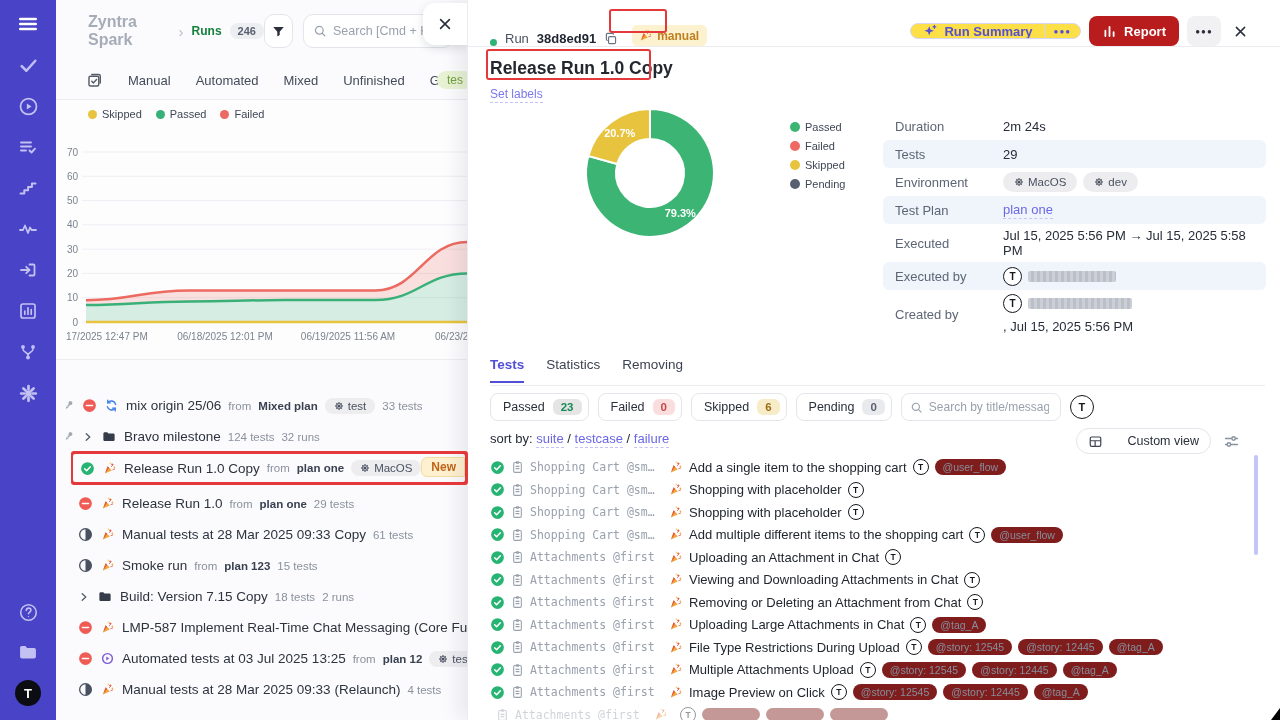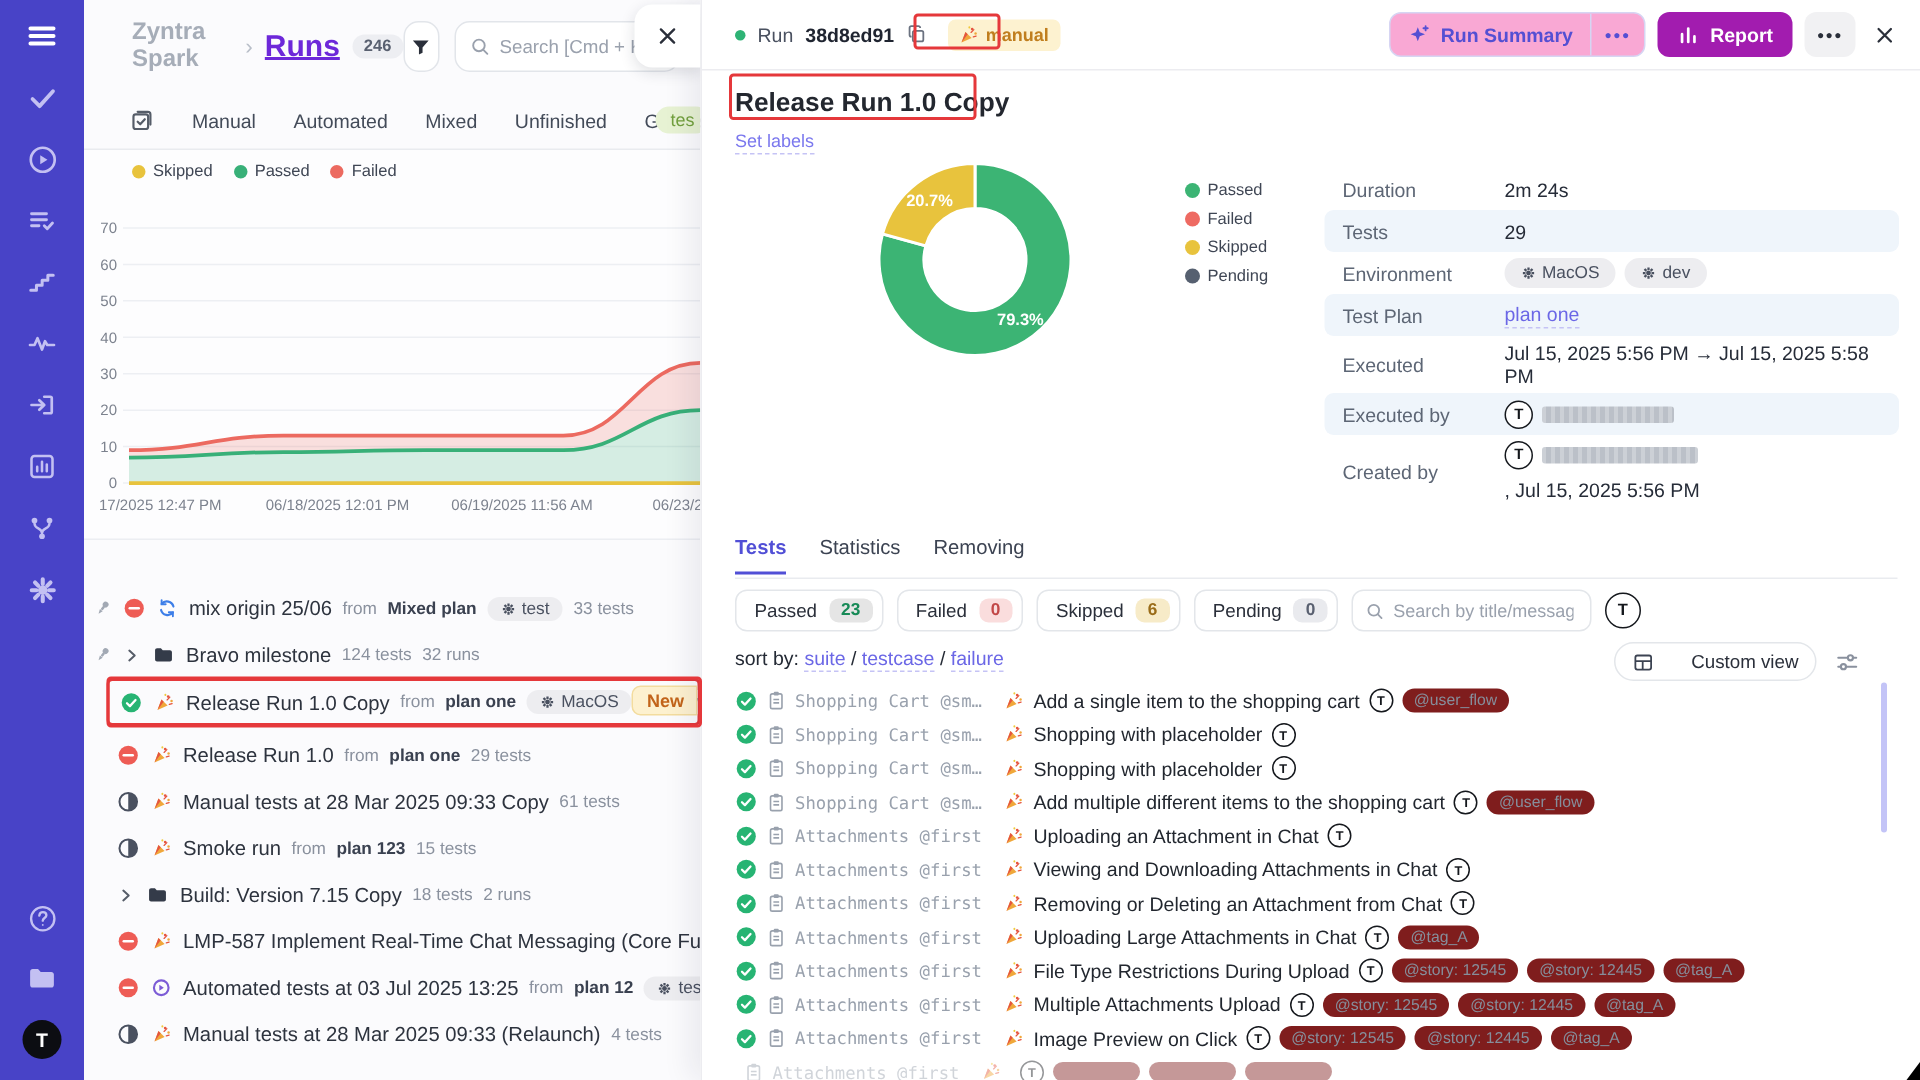--- a/index.html
+++ b/index.html
@@ -14,21 +14,21 @@
   .sb-bottom { margin-top:auto; display:flex; flex-direction:column; align-items:center; gap:16px; padding-bottom:14px; }
   .sb-ic { width:24px; height:24px; display:flex; align-items:center; justify-content:center; cursor:pointer; }
   .sb-avatar { width:26px; height:26px; border-radius:50%; background:#0c0d12; color:#fff;
     font-weight:700; font-size:13px; display:flex; align-items:center; justify-content:center; }
 
   
   .left-panel { position:absolute; left:56px; top:0; width:411px; height:720px; background:#fbfbfd; overflow:hidden; }
   .lp-header { position:absolute; left:0; top:0; width:100%; height:62px; display:flex; align-items:center; padding:0 14px 0 32px; }
   .crumb-project { color:#a6adb8; font-size:16px; font-weight:600; }
   .crumb-sep { color:#b8bec8; font-size:15px; margin:0 8px; }
-  .crumb-section { color:#6d28d9; font-size:20px; font-weight:700;text-decoration:underline; }
+  .crumb-section { color:#15803d; font-size:12px; font-weight:700; }
   .count-pill { background:#edeef2; color:#596070; font-size:11px; font-weight:700; border-radius:9px; padding:2px 8px; margin-left:8px; }
   .filter-btn { margin-left:auto; width:34px; height:34px; border:1px solid #e2e5ea; border-radius:10px; background:#fff;
     display:flex; align-items:center; justify-content:center; cursor:pointer; }
   .lp-search { width:150px; height:34px; border:1px solid #e2e5ea; border-radius:10px; background:#fff; margin-left:10px;
     display:flex; align-items:center; padding:0 9px; gap:6px; }
   .lp-search input { border:none; outline:none; width:110px; font-size:12.5px; color:#3c4352; background:transparent;
     font-family:"Liberation Sans",sans-serif; }
   .lp-search input::placeholder { color:#9aa1ad; }
   .drawer-close { position:absolute; top:3px; right:0; width:44px; height:42px; background:#fff; border:none;
     border-radius:12px 0 0 12px; box-shadow:0 3px 10px rgba(30,35,60,.14); display:flex; align-items:center; justify-content:center; cursor:pointer; z-index:5; }
@@ -51,31 +51,31 @@
   .env-badge { background:#ededf0; color:#4a5160; font-size:11.5px; border-radius:11px; padding:2px 9px;
     display:inline-flex; align-items:center; gap:4px; }
   .new-tag { position:absolute; right:0; top:3px; background:#fdf1cf; border:1px solid #f3dc9e; color:#c2641a;
     font-size:12px; font-weight:700; padding:2px 8px 2px 9px; border-radius:6px 0 0 6px; }
   .ax { font-size:10px; fill:#7c828e; font-family:"Liberation Sans",sans-serif; }
 
   
   .detail-panel { position:absolute; left:467px; top:0; width:813px; height:720px; background:#fff;
     box-shadow:-8px 0 18px rgba(25,30,60,.08); border-left:1px solid #ececf0; }
   .dp-header { position:absolute; top:0; left:0; width:100%; height:47px; border-bottom:1px solid #ececf0;
-    display:flex; align-items:center; padding:0 16px 0 22px; gap:8px; }
+    display:flex; align-items:flex-end; padding:0 32px 0 22px; gap:8px; }
   .run-dot { width:7px; height:7px; border-radius:50%; background:#2eb375; }
   .run-label { font-size:13px; color:#4a5160; }
   .run-id { font-size:13px; font-weight:700; color:#1f2430; }
   .manual-badge { background:#fdf2d0; color:#c07e1e; font-size:12px; font-weight:600; border-radius:5px;
     padding:3px 8px 3px 6px; display:inline-flex; align-items:center; gap:4px; margin-left:6px; }
   .dp-actions { margin-left:auto; display:flex; align-items:center; gap:8px; }
-  .summary-btn { display:flex; border:1px solid #d6d5f3; border-radius:8px; overflow:hidden; background:#f9a8d4; height:30px; }
+  .summary-btn { display:flex; border:1px solid #d6d5f3; border-radius:8px; overflow:hidden; background:#fde047; height:16px; }
   .summary-main { display:flex; align-items:center; gap:6px; padding:0 11px; color:#544fd3; font-size:13px; font-weight:600; cursor:pointer; }
   .summary-more { border-left:1px solid #d6d5f3; padding:0 9px; display:flex; align-items:center; color:#544fd3; font-weight:700; cursor:pointer; letter-spacing:1px; }
-  .report-btn { background:#a21caf; color:#fff; border:none; border-radius:8px; height:30px; padding:0 13px;
+  .report-btn { background:#b91c1c; color:#fff; border:none; border-radius:8px; height:30px; padding:0 13px;
     display:flex; align-items:center; gap:7px; font-size:13px; font-weight:600; cursor:pointer; }
   .more-btn { background:#f1f1f3; border:none; border-radius:8px; height:30px; width:34px; font-weight:700; color:#2a2f3a; cursor:pointer; letter-spacing:1px; }
   .dp-close { background:none; border:none; margin-left:4px; cursor:pointer; display:flex; }
   .dp-title { position:absolute; top:58px; left:22px; font-size:17.5px; font-weight:700; color:#23272f; }
   .set-labels { position:absolute; top:87px; left:22px; font-size:12px; color:#7b78ee; border-bottom:1px dashed #c5c3f5; cursor:pointer; padding-bottom:1px; }
   .donut-wrap { position:absolute; left:107px; top:98px; }
   .donut-label { font-size:11px; font-weight:700; fill:#fff; font-family:"Liberation Sans",sans-serif; }
   .donut-legend { position:absolute; left:322px; top:121px; display:flex; flex-direction:column; gap:7px; }
   .details { position:absolute; left:415px; top:112px; width:383px; }
   .d-row { display:flex; align-items:center; min-height:28px; padding:4px 10px 4px 12px; border-radius:6px; }

